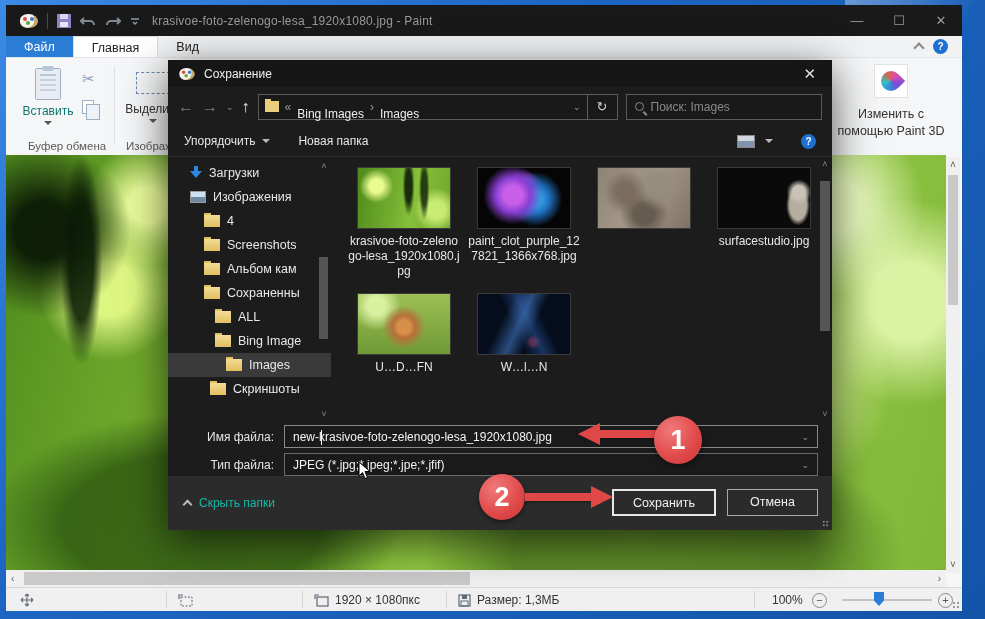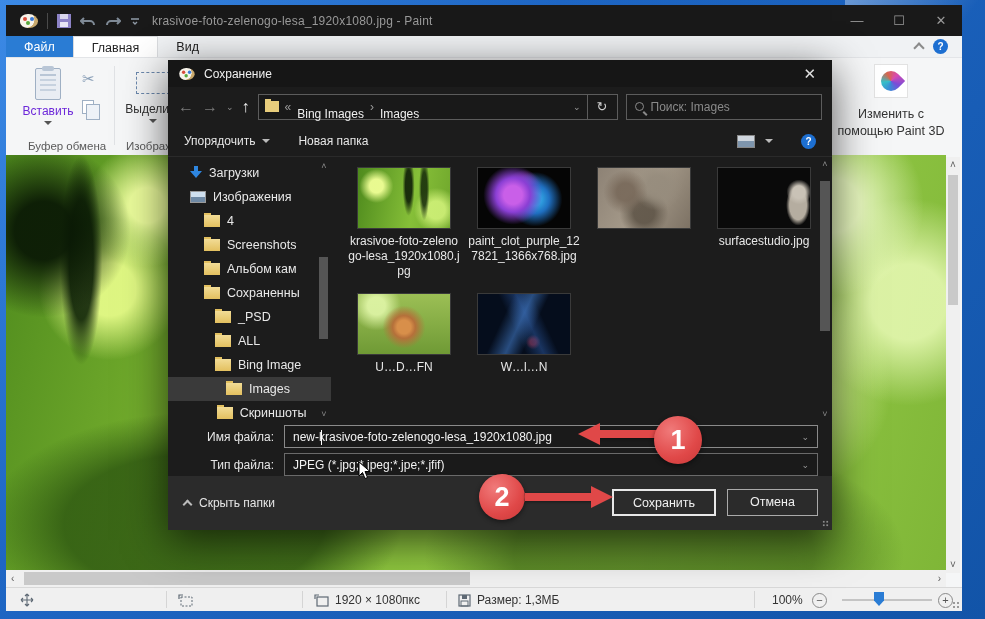--- a/index.html
+++ b/index.html
@@ -27,21 +27,21 @@
   .tab{padding:0 18px;line-height:22px;color:#222;}
   .tab.file{background:#2a7cd4;color:#fff;}
   .tab.active{background:#fff;border:1px solid #dadcdf;border-bottom:none;}
   .tab-right{margin-left:auto;display:flex;align-items:center;gap:10px;padding-right:14px;}
   .chev-up{width:8px;height:8px;border-left:2px solid #8a8a8a;border-top:2px solid #8a8a8a;transform:rotate(45deg);margin-top:3px;}
   .help-circle{width:15px;height:15px;border-radius:50%;background:#1d6fd1;color:#fff;font-size:10px;font-weight:bold;text-align:center;line-height:15px;}
   
   .ribbon{position:absolute;left:0;top:53px;right:0;height:97px;background:#f5f6f7;}
   .rgroup-label{position:absolute;font-size:11.5px;color:#5a5a5a;}
   .vdiv{position:absolute;top:8px;bottom:10px;width:1px;background:#e0e2e5;}
-  .paste-btn{position:absolute;left:14px;top:8px;width:56px;height:76px;text-align:center;font-size:12px;color:#6d28d9;}
+  .paste-btn{position:absolute;left:14px;top:8px;width:56px;height:76px;text-align:center;font-size:12px;color:#0f766e;}
   .clipboard-icon{width:26px;height:32px;margin:2px auto 4px;background:#e9edf3;border:1px solid #9fb0c4;border-radius:2px;position:relative;}
   .clipboard-icon::before{content:"";position:absolute;left:6px;top:-3px;width:12px;height:5px;background:#b9c6d6;border-radius:2px;}
   .clipboard-icon::after{content:"";position:absolute;left:4px;top:5px;width:16px;height:2px;background:#b9c6d6;box-shadow:0 5px 0 #c7d2df,0 10px 0 #c7d2df,0 15px 0 #c7d2df;}
   .dropdown-caret{width:0;height:0;border-left:4px solid transparent;border-right:4px solid transparent;border-top:4px solid #555;margin:3px auto 0;}
   .cut-copy{position:absolute;left:76px;top:12px;display:flex;flex-direction:column;gap:12px;color:#8ba0b8;font-size:15px;}
   .copy-glyph{width:12px;height:14px;border:1px solid #9fb0c4;background:#fff;position:relative;}
   .copy-glyph::after{content:"";position:absolute;left:3px;top:3px;width:12px;height:14px;border:1px solid #9fb0c4;background:#eef2f7;}
   .select-btn{position:absolute;left:118px;top:10px;width:58px;text-align:center;font-size:12px;color:#333;}
   .select-icon{width:34px;height:22px;margin:4px auto 8px;border:1.5px dashed #6b88ad;}
   .p3d-btn{position:absolute;right:12px;top:6px;width:118px;text-align:center;font-size:12.5px;color:#333;line-height:1.35;}
@@ -135,21 +135,21 @@
   .scr-chev{position:absolute;left:0;width:12px;text-align:center;color:#8a8a8a;font-size:9px;}
   
   .fields{position:absolute;left:0;right:0;top:359px;padding:6px 14px 6px 0;}
   .frow{display:flex;align-items:center;margin-bottom:5px;}
   .flabel{width:116px;text-align:right;padding-right:10px;color:#e6e6e6;flex:none;}
   .finput{flex:1;height:23px;border:1px solid #8a8a8a;background:#1a1a1a;color:#f2f2f2;display:flex;align-items:center;padding:0 8px;position:relative;}
   .finput .caret-bar{position:absolute;left:36px;top:4px;width:1px;height:15px;background:#fff;}
   .finput .sel-caret{margin-left:auto;color:#9a9a9a;font-size:9px;}
   
   .dlg-footer{position:absolute;left:0;right:0;bottom:0;height:54px;background:#2b2b2b;display:flex;align-items:center;padding:0 16px;}
-  .hide-folders{display:flex;align-items:center;gap:8px;color:#e5e5e5;}
+  .hide-folders{display:flex;align-items:center;gap:8px;color:#14b8a6;}
   .hf-chev{width:7px;height:7px;border-left:2px solid #bbb;border-top:2px solid #bbb;transform:rotate(45deg);margin-top:3px;}
   .dlg-btn{height:27px;border:1px solid #aaa;background:#2b2b2b;color:#f0f0f0;font-size:12.5px;text-align:center;line-height:25px;}
   .btn-save{position:absolute;right:116px;bottom:14px;width:104px;border:2px solid #e8e8e8;}
   .btn-cancel{position:absolute;right:14px;bottom:14px;width:91px;}
   .dlg-grip{position:absolute;right:3px;bottom:3px;width:7px;height:7px;background:radial-gradient(circle,#8a8a8a 1px,transparent 1.3px) 0 0/3.5px 3.5px;}
 
   
   .ann-circle{position:absolute;border-radius:50%;background:radial-gradient(circle at 35% 30%,#f07a7a,#e04848 60%,#c93838);color:#fff;font-size:27px;font-weight:bold;display:flex;align-items:center;justify-content:center;box-shadow:0 2px 5px rgba(0,0,0,.45);}
   .ann-shaft{position:absolute;background:#e04848;box-shadow:0 1px 3px rgba(0,0,0,.4);}
   .ann-head{position:absolute;width:0;height:0;}
@@ -346,35 +346,31 @@
         <div class="tree-item" style="padding-left:36px;">
           <span class="folder-icon"></span>
           <span>Альбом кам</span>
         </div>
         <div class="tree-item" style="padding-left:36px;">
           <span class="folder-icon"></span>
           <span>Сохраненны</span>
         </div>
         <div class="tree-item" style="padding-left:47px;">
           <span class="folder-icon"></span>
-          <span>_PSD</span>
+          <span>ALL</span>
         </div>
         <div class="tree-item" style="padding-left:47px;">
           <span class="folder-icon"></span>
-          <span>ALL</span>
-        </div>
-        <div class="tree-item" style="padding-left:47px;">
-          <span class="folder-icon"></span>
           <span>Bing Image</span>
         </div>
         <div class="tree-item sel" style="padding-left:58px;">
           <span class="folder-icon"></span>
           <span>Images</span>
         </div>
-        <div class="tree-item" style="padding-left:24px;justify-content:center;">
+        <div class="tree-item" style="padding-left:42px;">
           <span class="folder-icon"></span>
           <span>Скриншоты</span>
         </div>
         <div class="tree-scroll">
           <span class="scr-chev" style="top:0;">˄</span>
           <div class="thumb"></div>
           <span class="scr-chev" style="bottom:0;">˅</span>
         </div>
       </div>
 

